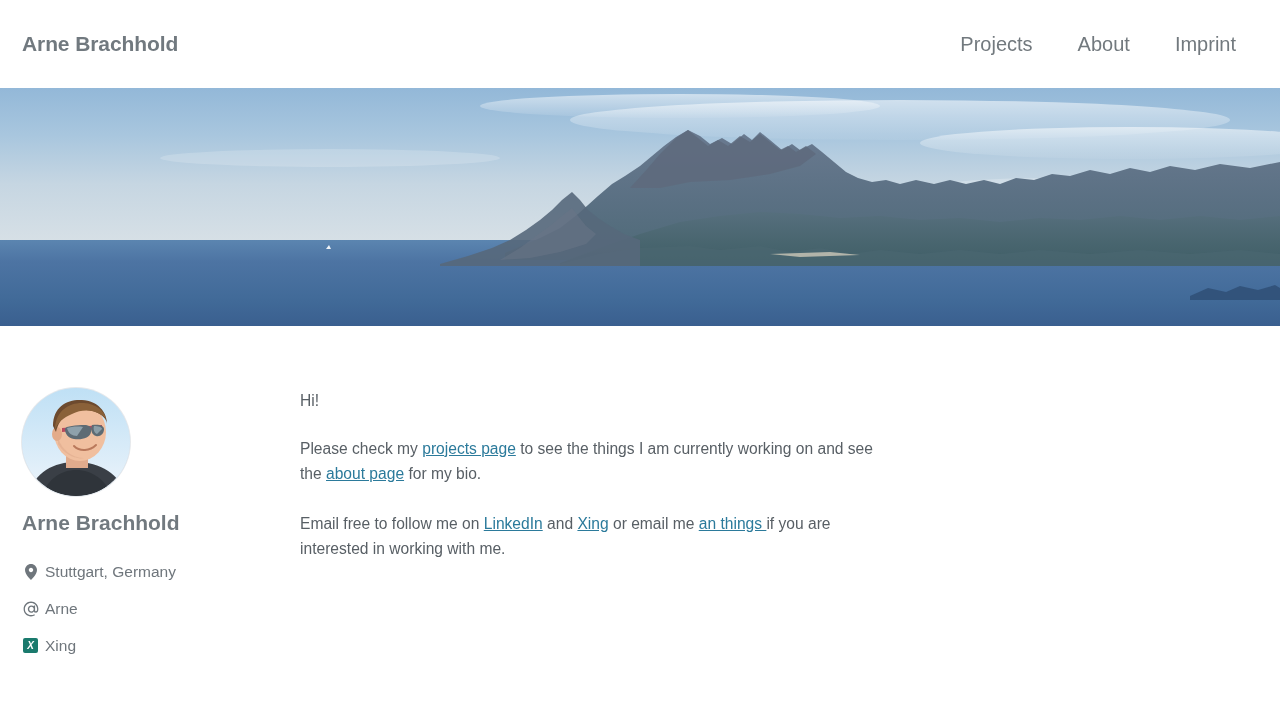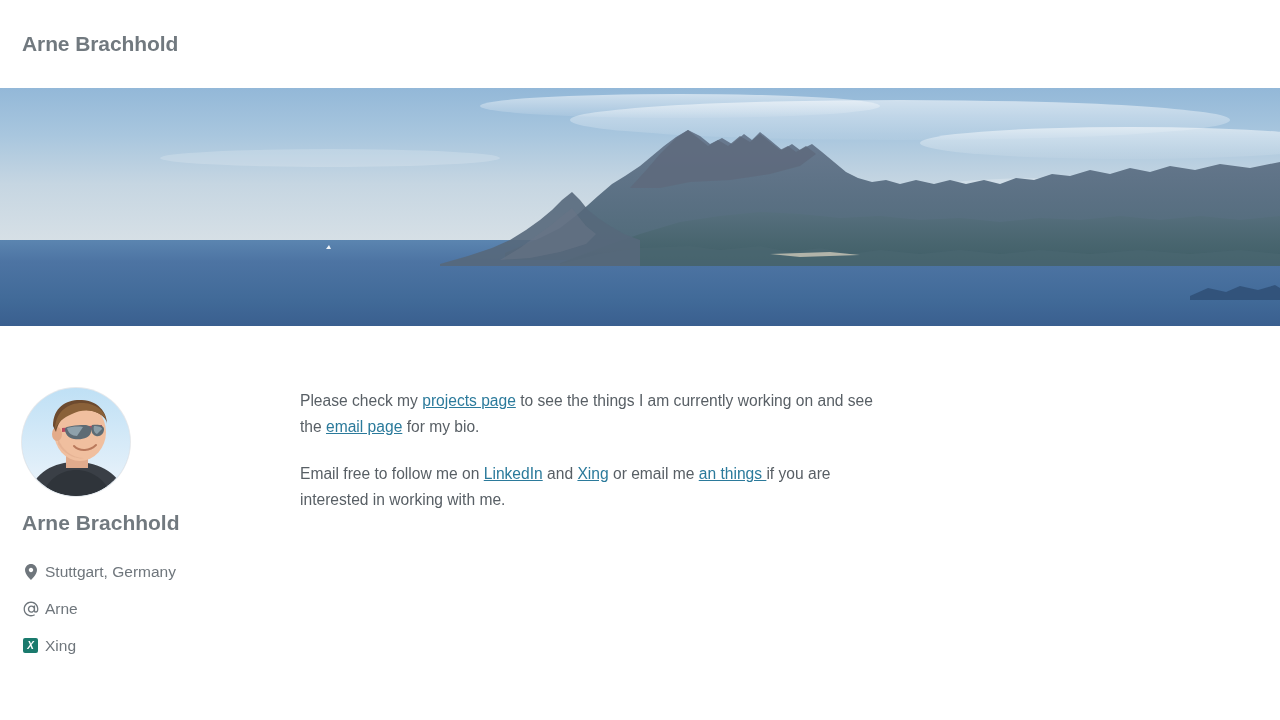--- a/index.html
+++ b/index.html
@@ -141,20 +141,25 @@
     color: #2b7a9b;
     text-decoration: underline;
     text-align: center;
   }
 </style>
 </head>
 <body>
 
 <header class="site-header">
   <a class="brand" href="#">Arne Brachhold</a>
+  <nav class="nav">
+    <a class="nav-link" href="#">Projects</a>
+    <a class="nav-link" href="#">About</a>
+    <a class="nav-link" href="#">Imprint</a>
+  </nav>
 </header>
 
 <section class="hero">
   <svg viewBox="0 0 1280 238" preserveAspectRatio="none" aria-hidden="true">
     <defs>
       <linearGradient id="skyGrad" x1="0" y1="0" x2="0" y2="1">
         <stop offset="0%" stop-color="#93b8d8"></stop>
         <stop offset="30%" stop-color="#a8c6de"></stop>
         <stop offset="62%" stop-color="#c6d6e2"></stop>
         <stop offset="100%" stop-color="#d7e0e6"></stop>
@@ -308,19 +313,22 @@
           <span class="contact-label">Xing</span>
         </a>
       </li>
 
 
     </ul>
   </aside>
 
   <section class="content">
 
-
-    <p><span>Please check my </span><a href="#">projects page</a><span> to see the things I am currently working on and see the </span><a href="#">email page</a><span> for my bio.</span></p>
+    <p>
+      <span>Hi!</span>
+    </p>
+
+    <p><span>Please check my </span><a href="#">projects page</a><span> to see the things I am currently working on and see the </span><a href="#">about page</a><span> for my bio.</span></p>
 
     <p><span>Email free to follow me on </span><a href="#">LinkedIn</a><span> and </span><a href="#">Xing</a><span> or email me </span><a href="#">an things </a><span>if you are interested in working with me.</span></p>
 
   </section>
 </main>
 
 </body></html>

